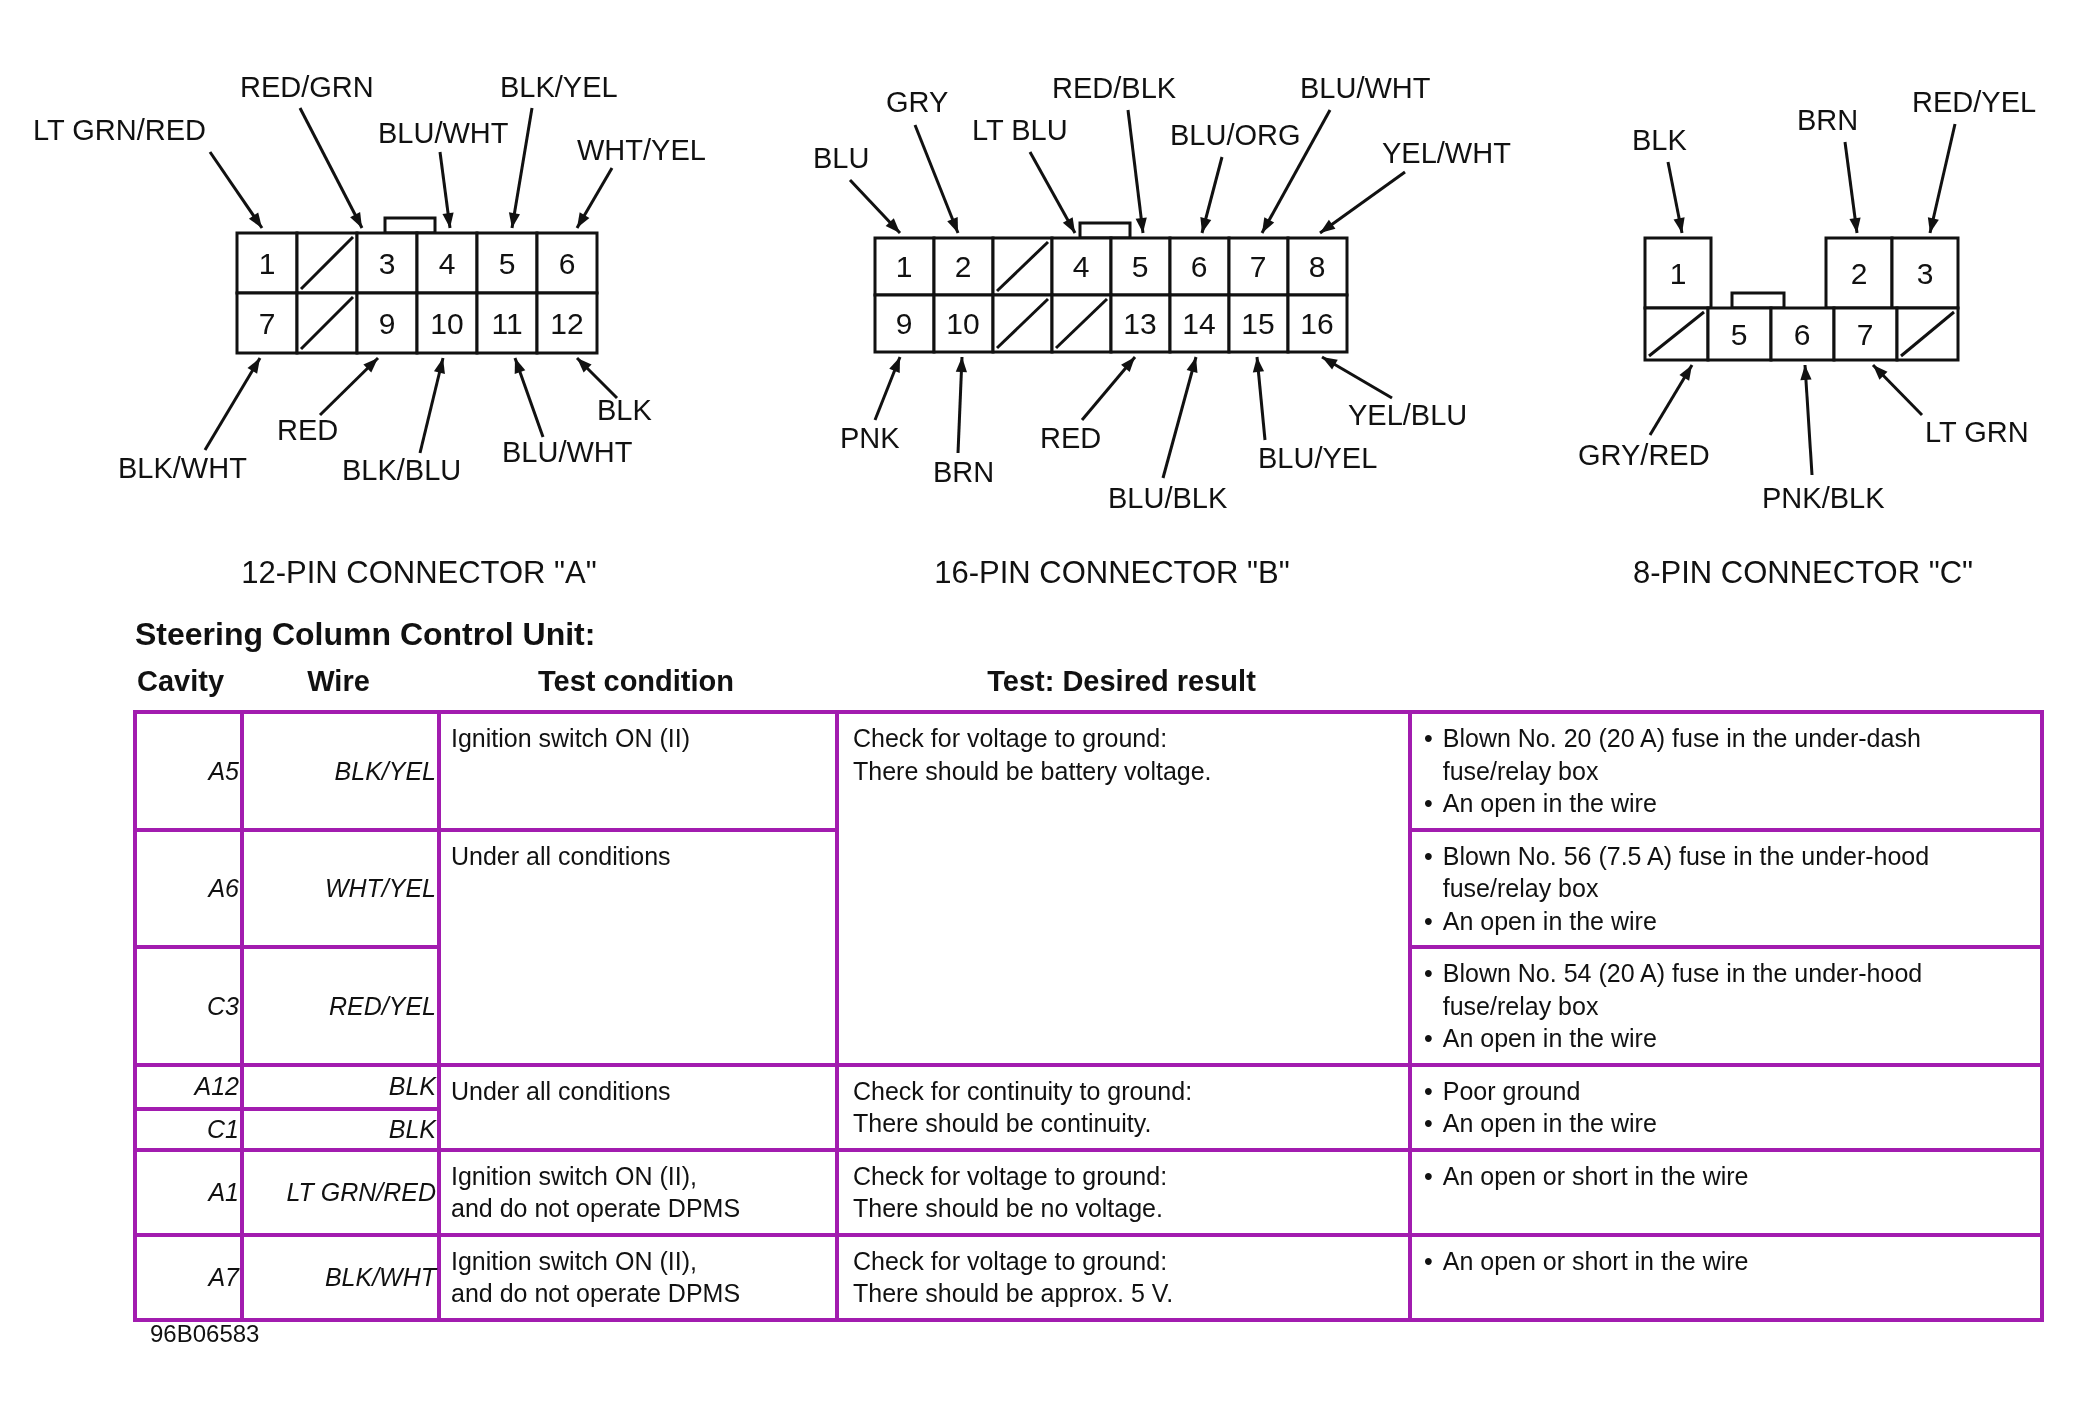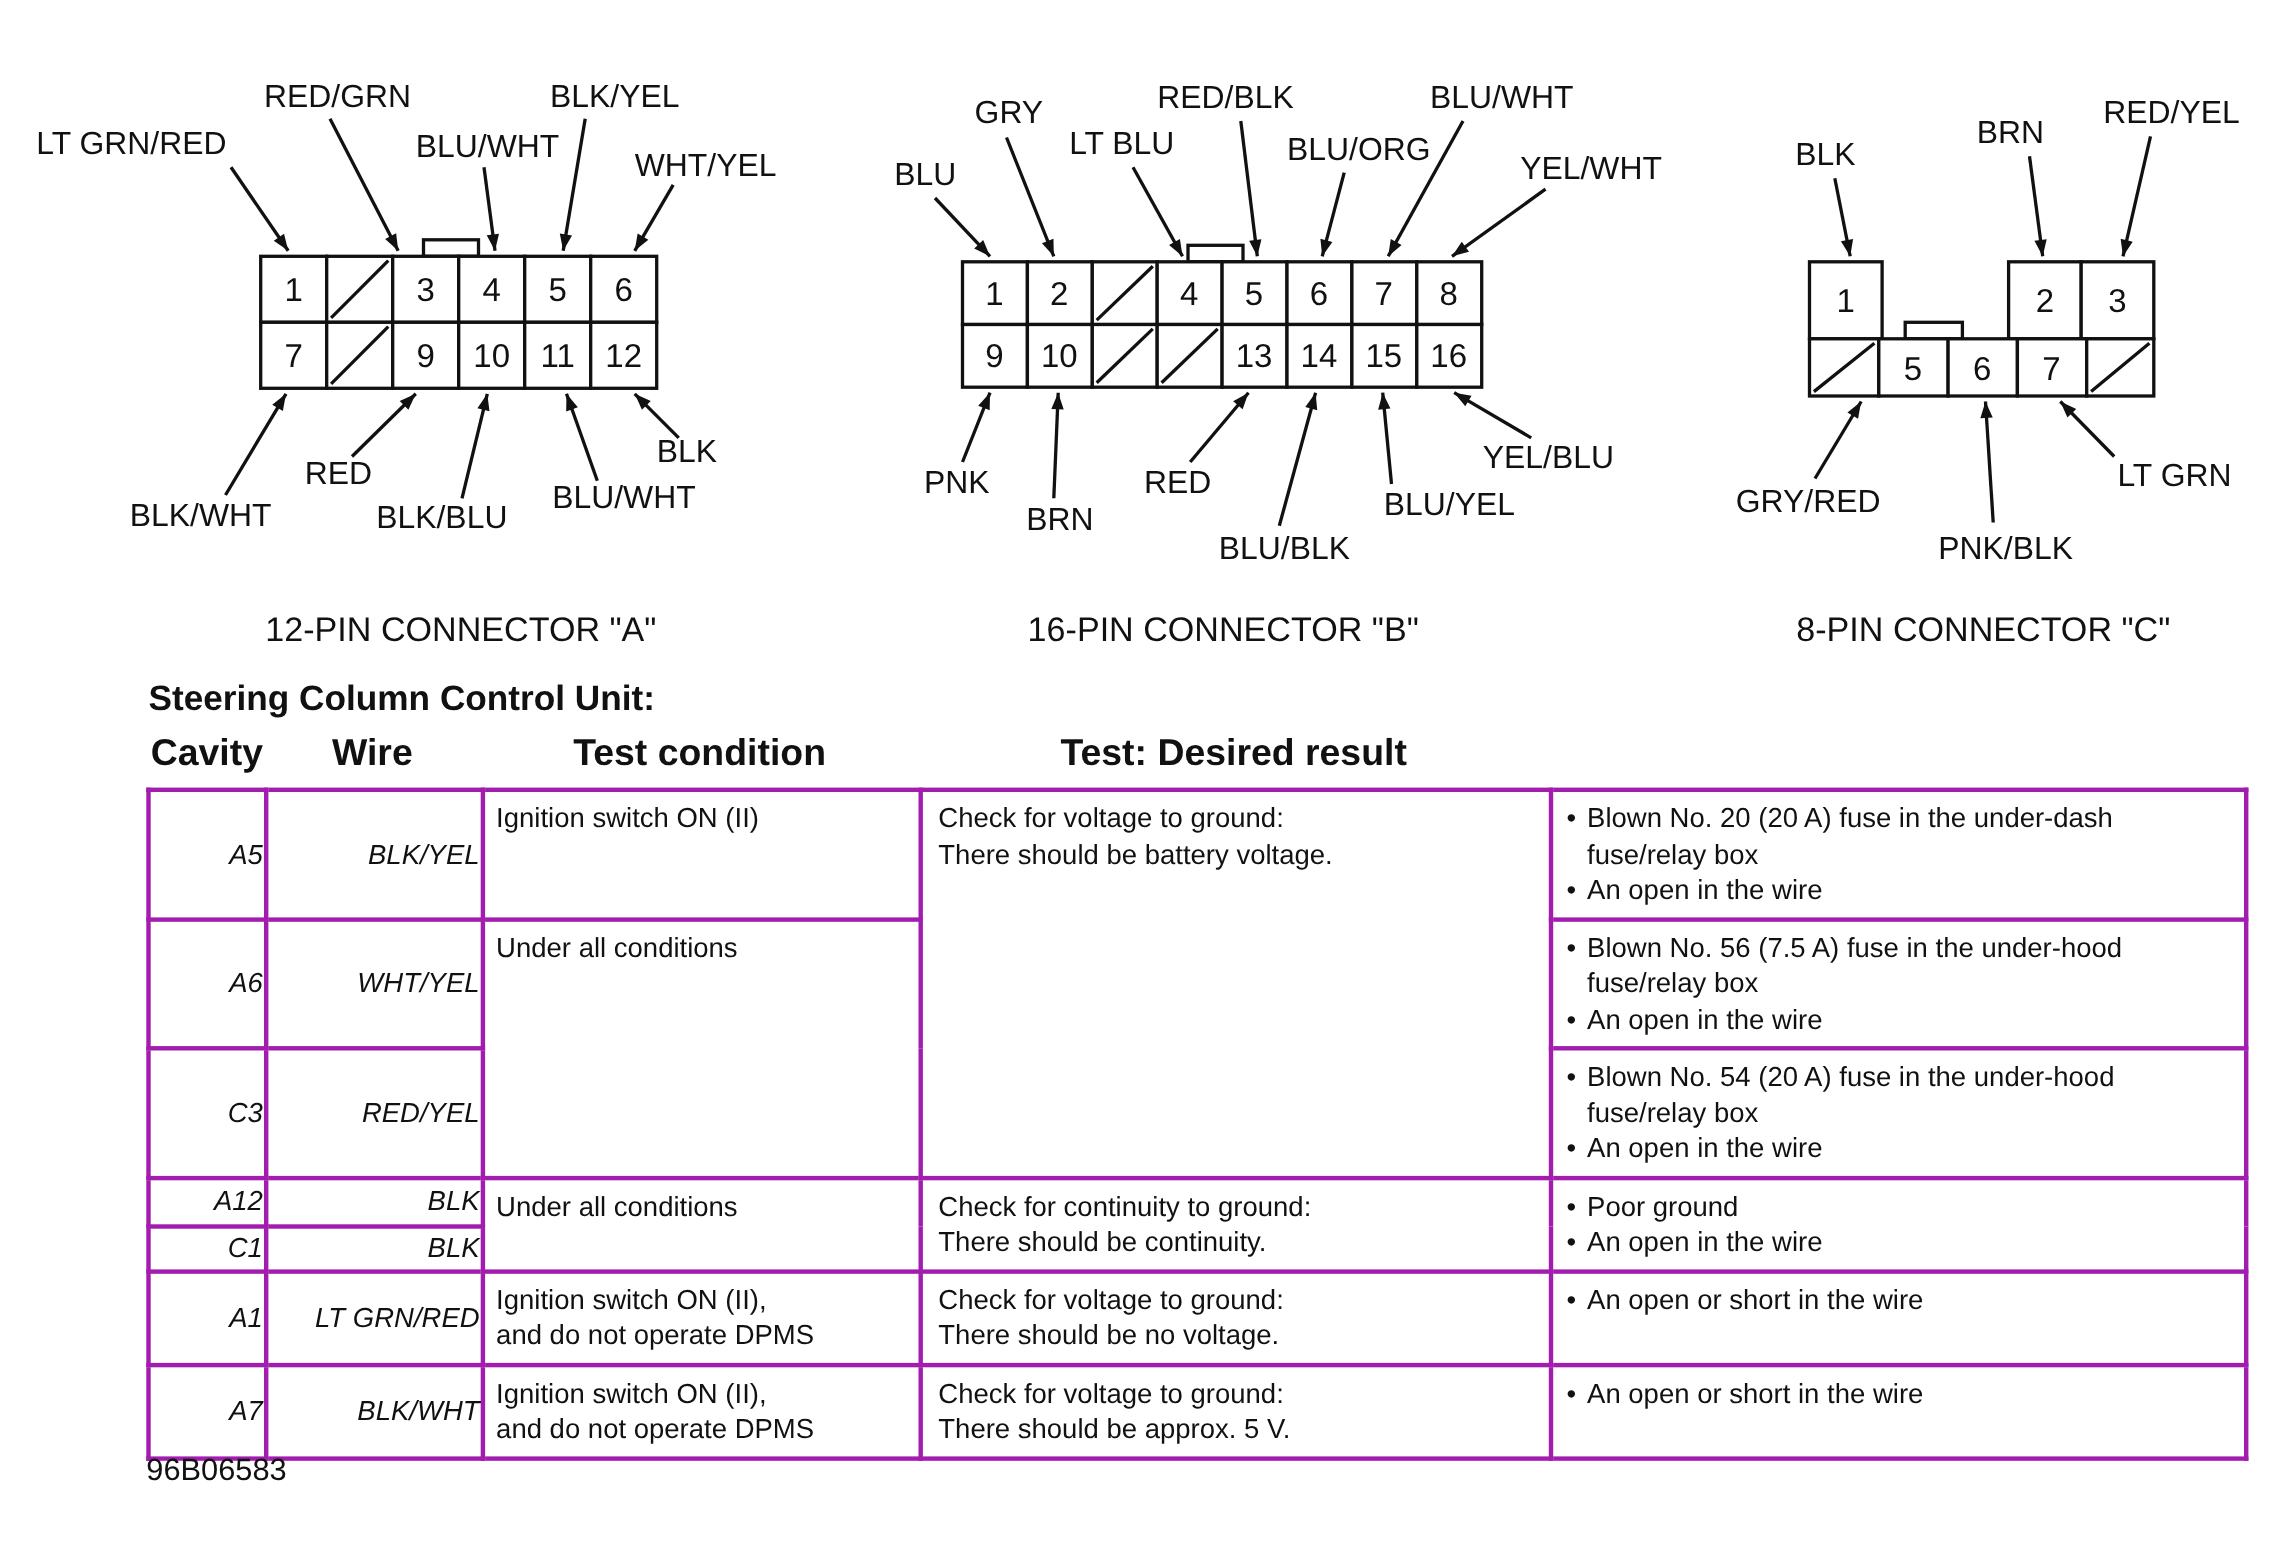--- a/index.html
+++ b/index.html
@@ -10,37 +10,37 @@
   .cell{fill:#ffffff;stroke:#111;stroke-width:3;}
   .latch{fill:#ffffff;stroke:#111;stroke-width:3;}
   .diag{stroke:#111;stroke-width:3;}
   .arrow{stroke:#111;stroke-width:3;}
   .pin{font-size:30px;font-family:"Liberation Sans",sans-serif;fill:#111;text-anchor:middle;}
   .lbl{font-size:29px;font-family:"Liberation Sans",sans-serif;fill:#111;}
   .cap{font-size:31px;font-family:"Liberation Sans",sans-serif;fill:#111;text-anchor:middle;}
   
   .table-wrap{position:absolute;left:133px;top:616px;width:1907px;}
   .tbl-title{font-weight:bold;font-size:32px;margin:0 0 12px 2px;}
-  .hdr-row{display:flex;font-weight:bold;font-size:34px;margin-bottom:12px;}
+  .hdr-row{display:flex;font-weight:bold;font-size:29px;margin-bottom:12px;}
   .hdr-row>div{box-sizing:border-box;}
   .h-cavity{width:107px;text-align:left;padding-left:4px;}
   .h-wire{width:197px;text-align:center;}
   .h-cond{width:398px;text-align:center;}
   .h-res{width:573px;text-align:center;}
   .h-cause{width:632px;text-align:left;}
   table.spec{border-collapse:collapse;width:1907px;table-layout:fixed;font-size:25px;}
   table.spec td{border:4px solid #a21caf;box-sizing:border-box;line-height:1.3;}
   td.cav,td.wire{text-align:right;vertical-align:middle;font-style:italic;}
   td.cond,td.res,td.cause{vertical-align:top;text-align:left;}
   td.cond{padding:8px 10px;white-space:pre-line;}
   td.res{padding:8px 14px;white-space:pre-line;}
   td.cause{padding:8px 8px 8px 12px;}
   .bullet{display:flex;gap:10px;}
   .bullet .dot{flex:0 0 auto;}
-  .fig-code{position:absolute;left:133px;top:1320px;font-size:28px;}
+  .fig-code{position:absolute;left:150px;top:1320px;font-size:24px;}
 </style>
 </head>
 <body>
 
 <div id="page">
 
   <svg id="diagram" width="2081" height="612" viewBox="0 0 2081 612">
 
     <g>
       <rect class="latch" x="385" y="218" width="50" height="15"></rect>

